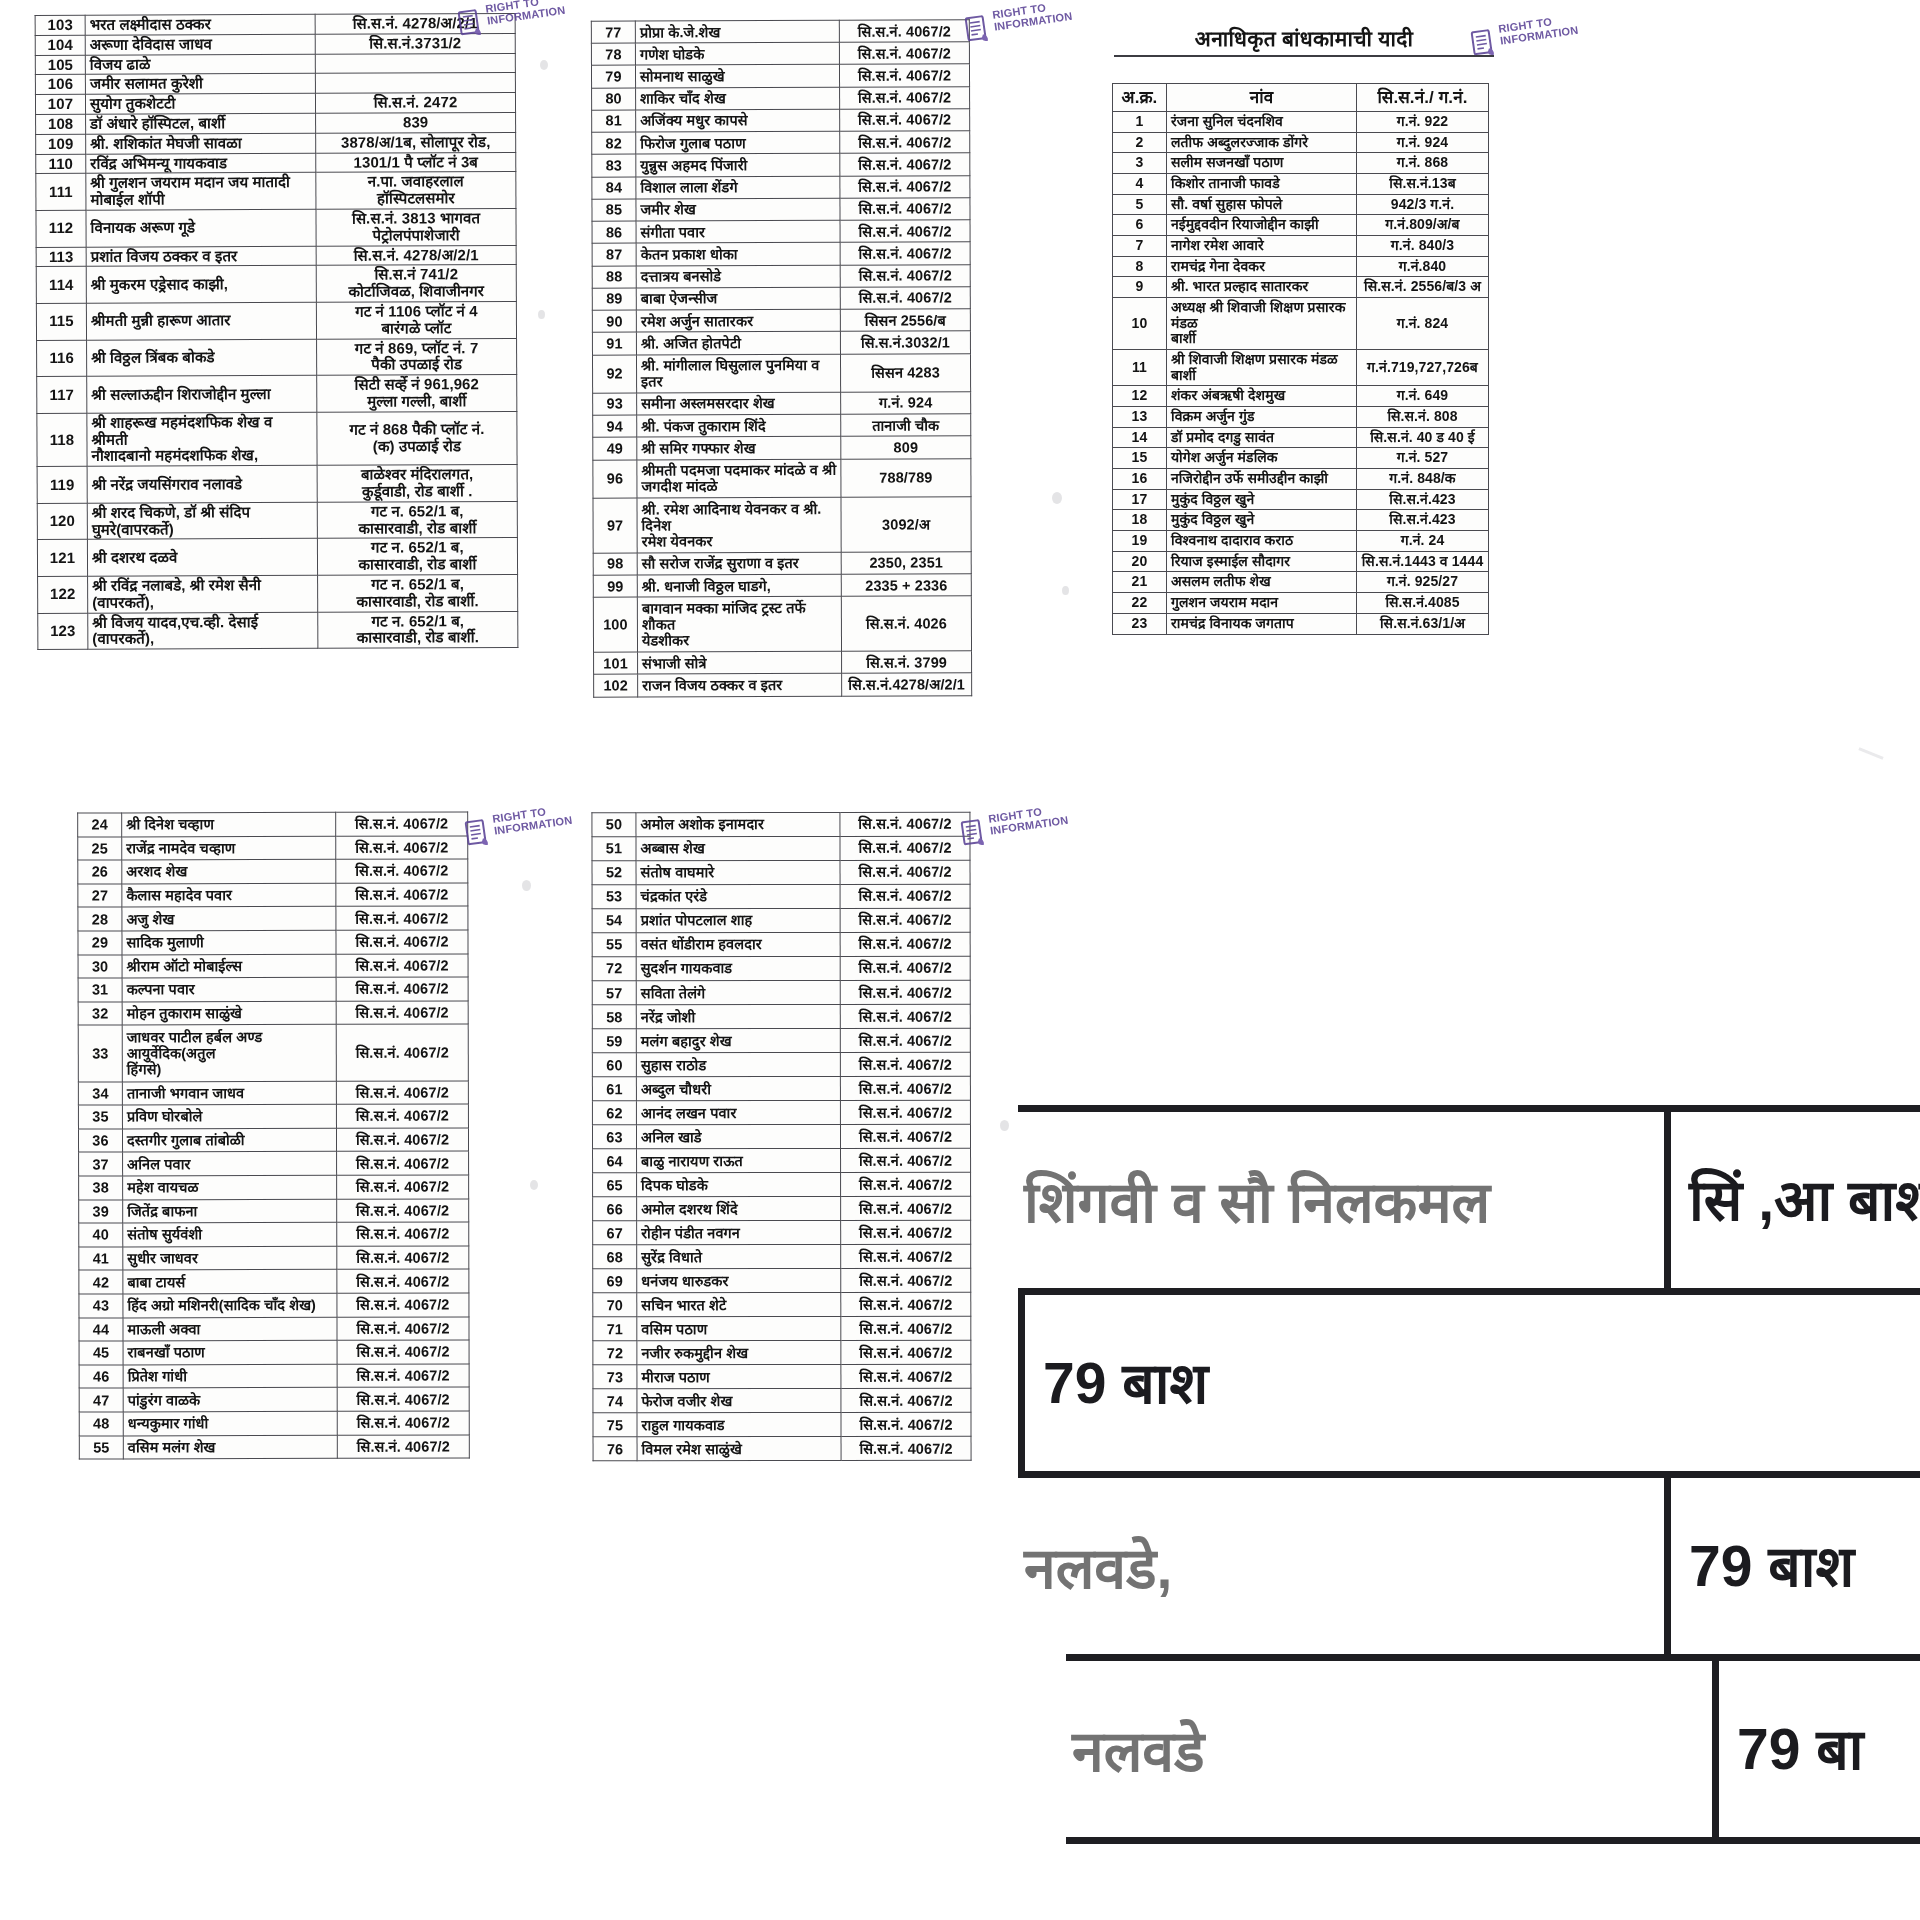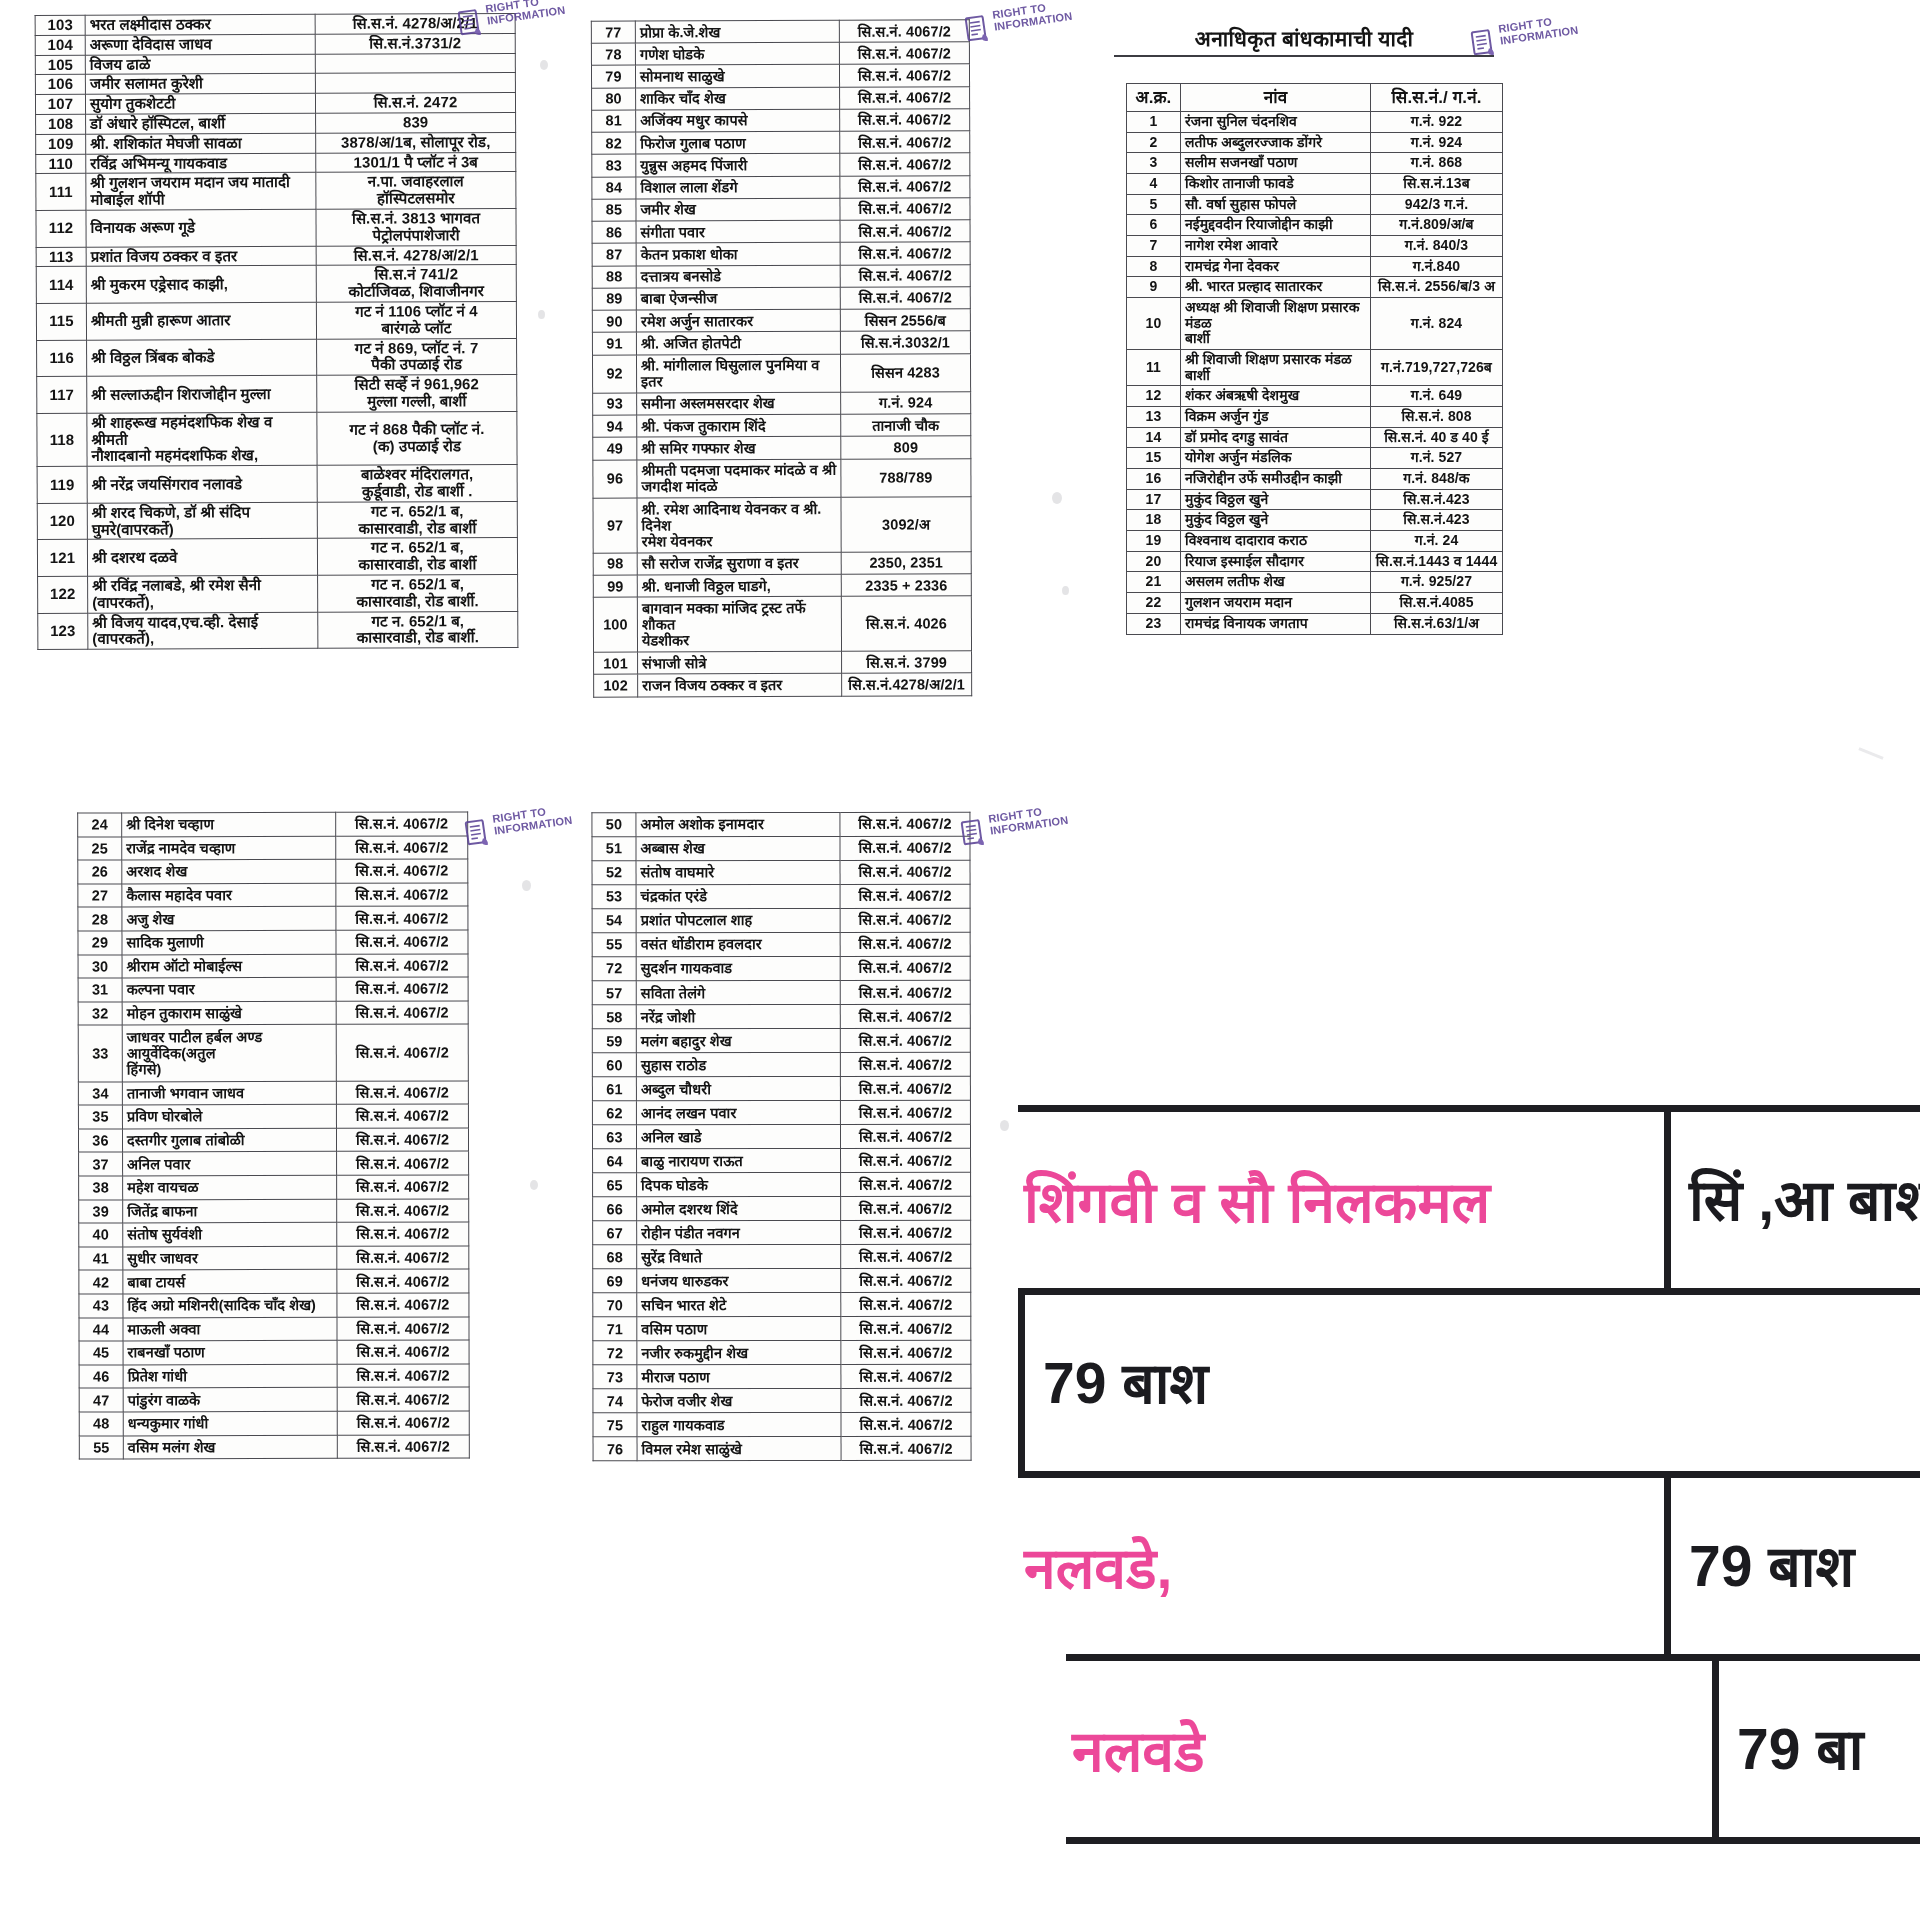--- a/index.html
+++ b/index.html
@@ -70,21 +70,21 @@
   #block-c .c-title{
     text-align:center;
     font-size:21px;
     font-weight:700;
     padding-bottom:3px;
     letter-spacing:.3px;
   }
   #block-c .rule{
     height:2px;background:#3c3c42;margin:0 6px 26px 6px;
   }
-  #block-c table{width:376px;margin-left:18px;}
+  #block-c table{width:376px;margin-left:4px;}
   #block-c col.c1{width:54px;}
   #block-c col.c2{width:190px;}
   #block-c col.c3{width:132px;}
   #block-c th{
     text-align:center;font-size:17px;font-weight:700;padding:4px 3px;
   }
   #block-c td{font-size:14px;padding:2px 4px;}
 
   
   #block-d{
@@ -123,21 +123,21 @@
     display:flex;
     align-items:center;
   }
   #block-f .frag-row:last-child{border-bottom:7px solid #1e1e22;margin-left:48px;}
   #block-f .frag-left{
     flex:0 0 640px;
     font-size:57px;
     font-weight:700;
     padding-left:6px;
     white-space:nowrap;
-    color:#ec4899;
+    color:#737373;
   }
   #block-f .frag-sep{
     flex:0 0 7px;align-self:stretch;background:#1e1e22;
   }
   #block-f .frag-right{
     flex:1;
     font-size:57px;
     font-weight:700;
     padding-left:18px;
     white-space:nowrap;

